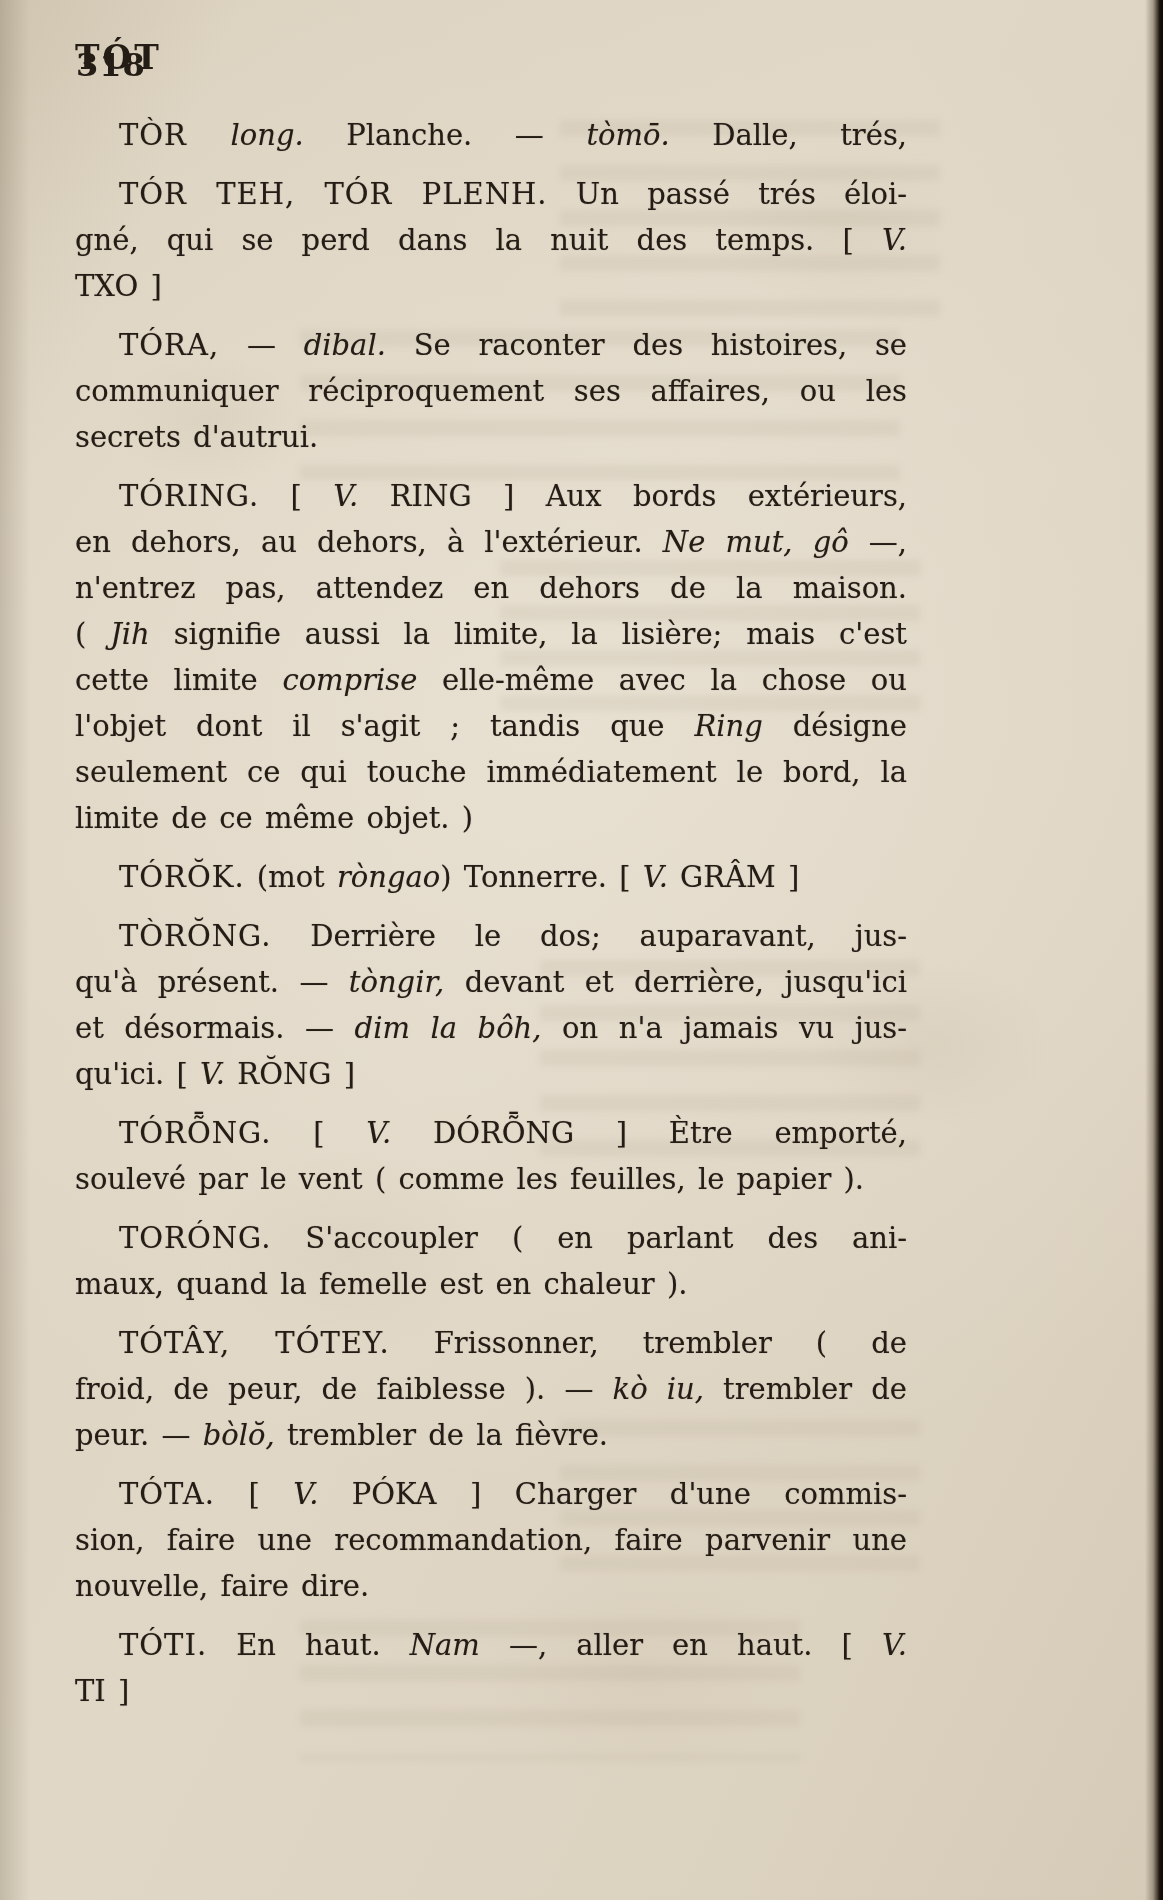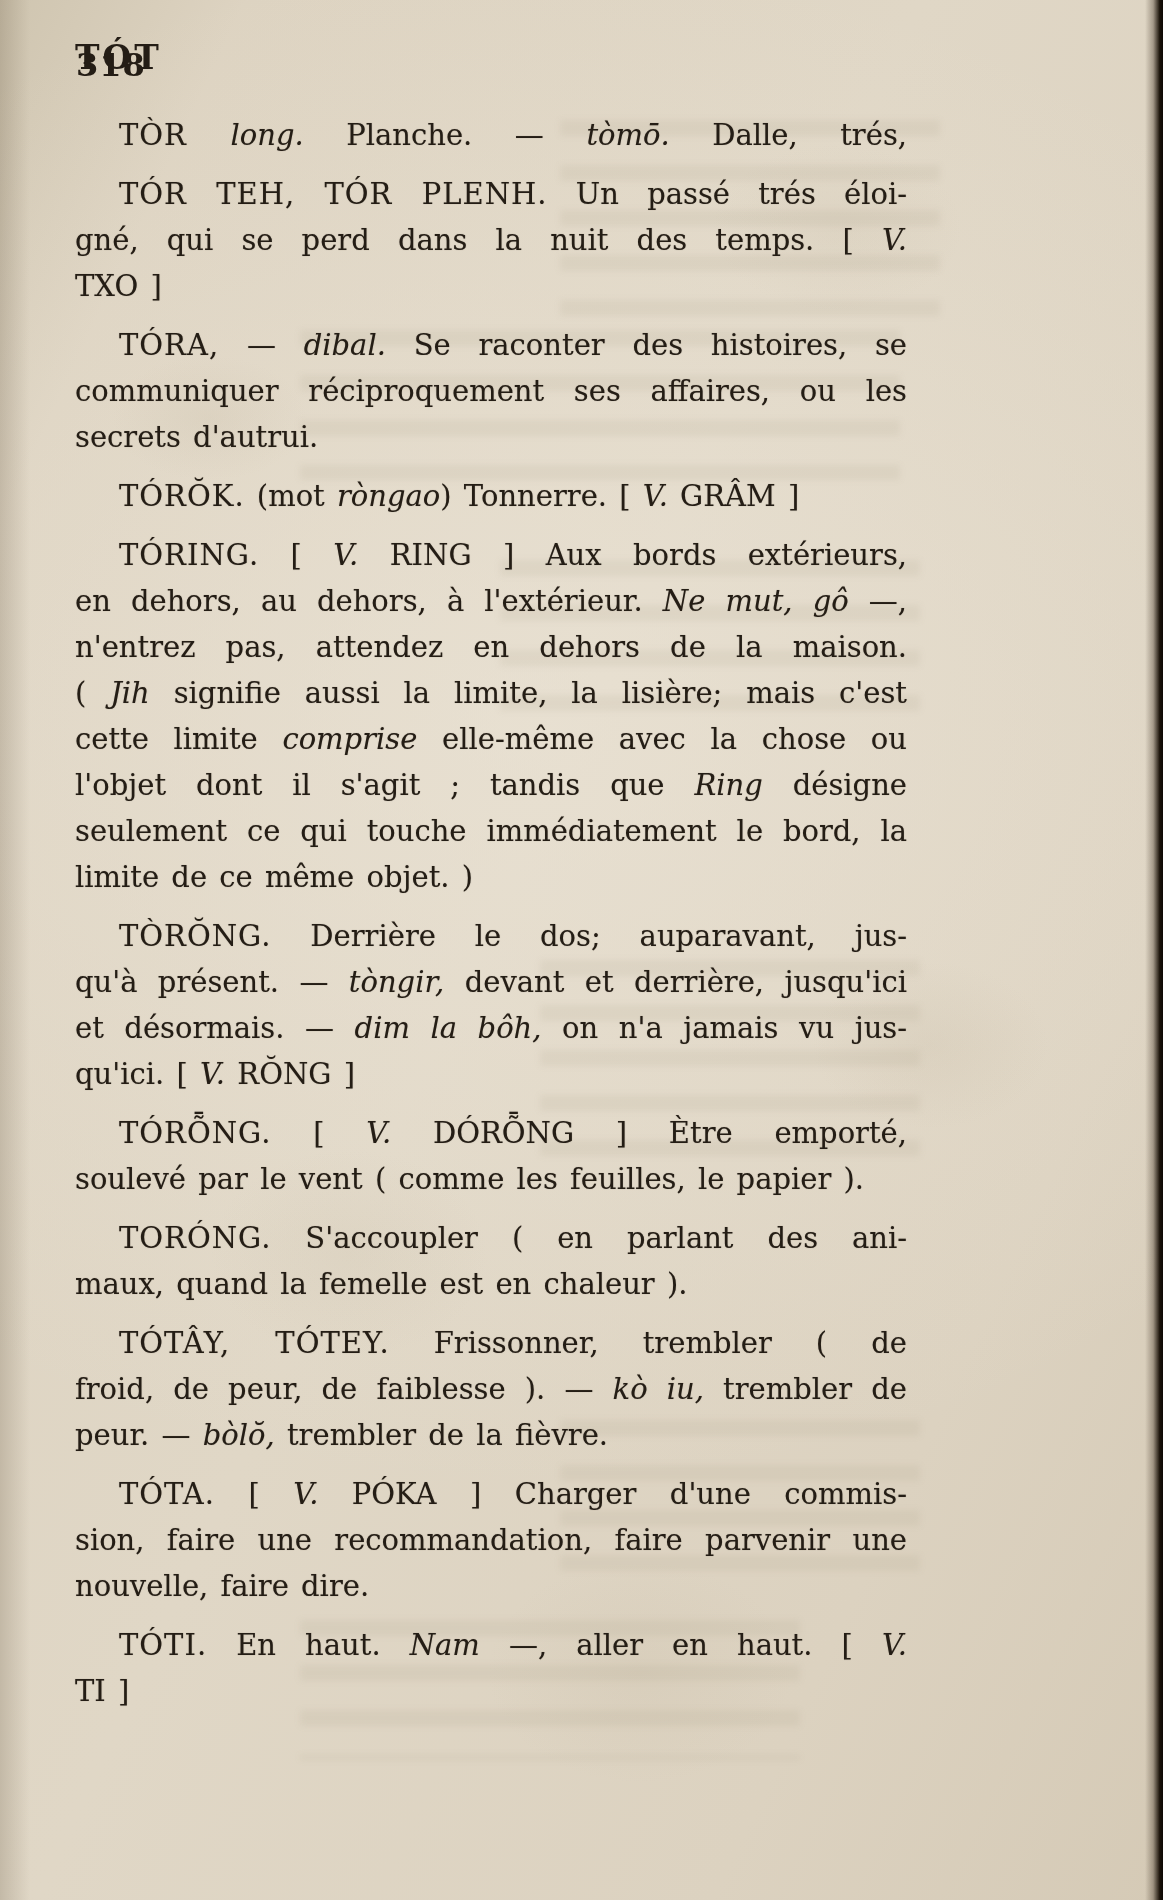--- a/index.html
+++ b/index.html
@@ -88,31 +88,31 @@
         <div class="line first"><span class="b">TÓR TEH, TÓR PLENH.</span><span> Un passé trés éloi-</span></div>
         <div class="line"><span>gné, qui se perd dans la nuit des temps. [ </span><span class="i">V.</span></div>
         <div class="line last"><span>TXO ]</span></div>
       </div>
       <div class="entry">
         <div class="line first"><span class="b">TÓRA,</span><span> — </span><span class="i">dibal.</span><span> Se raconter des histoires, se</span></div>
         <div class="line"><span>communiquer réciproquement ses affaires, ou les</span></div>
         <div class="line last"><span>secrets d'autrui.</span></div>
       </div>
       <div class="entry">
-        <div class="line first last"><span class="b">TÓRŎK.</span><span> (mot </span><span class="i">ròngao</span><span>) Tonnerre. [ </span><span class="i">V.</span><span> GRÂM ]</span></div>
-      </div>
-      <div class="entry">
         <div class="line first"><span class="b">TÓRING.</span><span> [ </span><span class="i">V.</span><span> RING ] Aux bords extérieurs,</span></div>
         <div class="line"><span>en dehors, au dehors, à l'extérieur. </span><span class="i">Ne mut, gô</span><span> —,</span></div>
         <div class="line"><span>n'entrez pas, attendez en dehors de la maison.</span></div>
         <div class="line"><span>( </span><span class="i">Jih</span><span> signifie aussi la limite, la lisière; mais c'est</span></div>
         <div class="line"><span>cette limite </span><span class="i">comprise</span><span> elle-même avec la chose ou</span></div>
         <div class="line"><span>l'objet dont il s'agit ; tandis que </span><span class="i">Ring</span><span> désigne</span></div>
         <div class="line"><span>seulement ce qui touche immédiatement le bord, la</span></div>
         <div class="line last"><span>limite de ce même objet. )</span></div>
+      </div>
+      <div class="entry">
+        <div class="line first last"><span class="b">TÓRŎK.</span><span> (mot </span><span class="i">ròngao</span><span>) Tonnerre. [ </span><span class="i">V.</span><span> GRÂM ]</span></div>
       </div>
       <div class="entry">
         <div class="line first"><span class="b">TÒRŎNG.</span><span> Derrière le dos; auparavant, jus-</span></div>
         <div class="line"><span>qu'à présent. — </span><span class="i">tòngir,</span><span> devant et derrière, jusqu'ici</span></div>
         <div class="line"><span>et désormais. — </span><span class="i">dim la bôh,</span><span> on n'a jamais vu jus-</span></div>
         <div class="line last"><span>qu'ici. [ </span><span class="i">V.</span><span> RŎNG ]</span></div>
       </div>
       <div class="entry">
         <div class="line first"><span class="b">TÓRȬNG.</span><span> [ </span><span class="i">V.</span><span> DÓRȬNG ] Ètre emporté,</span></div>
         <div class="line last"><span>soulevé par le vent ( comme les feuilles, le papier ).</span></div>

